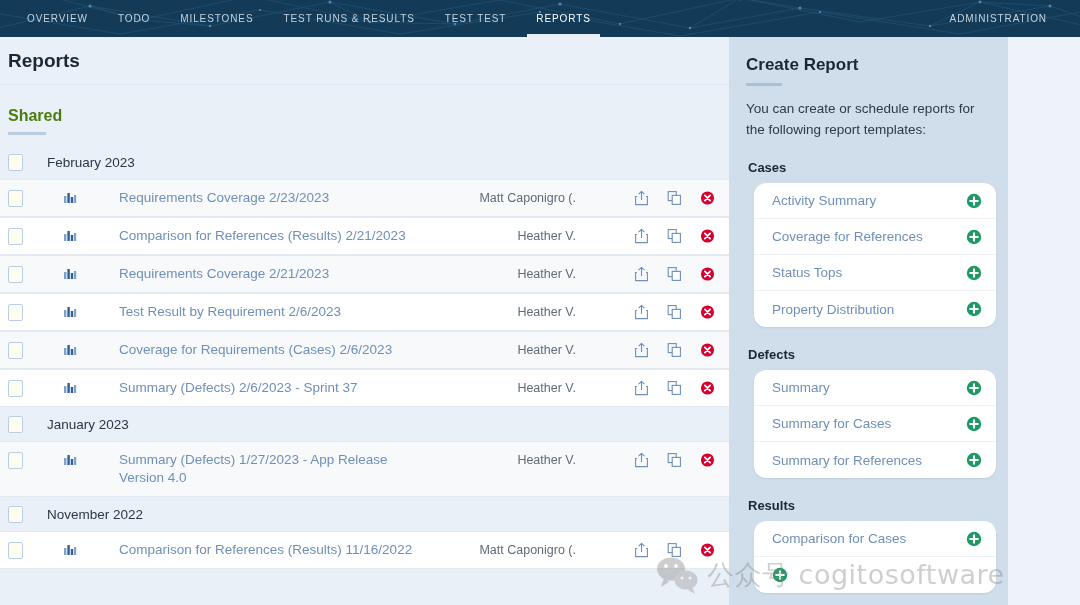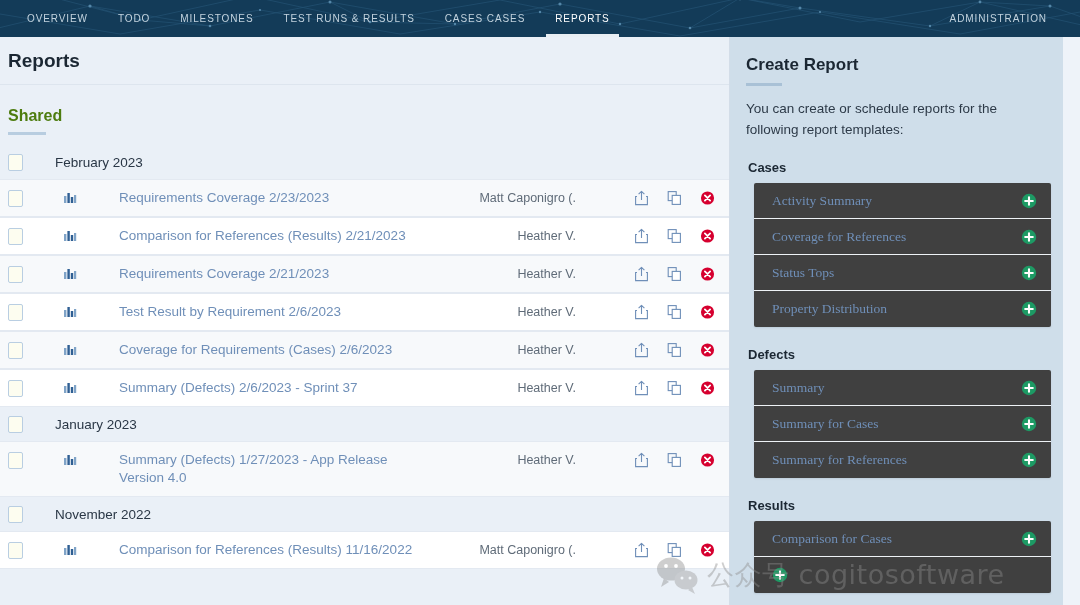--- a/index.html
+++ b/index.html
@@ -73,21 +73,21 @@
   .section-rule { width: 38px; height: 3px; background: #b8cde0; margin-top: 7px; }
 
   .list { margin-top: 10px; }
 
   .group-row {
     display: flex; align-items: center;
     height: 34px;
     padding-left: 8px;
     background: #eaf0f7;
   }
-  .group-label { font-size: 13.5px; color: #2a3746; margin-left: 32px; }
+  .group-label { font-size: 13.5px; color: #2a3746; margin-left: 24px; }
 
   .rep-row {
     display: flex; align-items: flex-start;
     padding: 9px 14px 9px 8px;
     border-top: 1px solid #e3e9f1;
     border-bottom: 1px solid #e3e9f1;
     min-height: 34px;
     background: #ffffff;
     gap: 32px;
   }
@@ -117,38 +117,37 @@
   .rep-owner {
     font-size: 12.5px; color: #5f6b78;
     width: 130px; text-align: right;
     flex: none; line-height: 18px;
   }
   .acts { display: flex; align-items: flex-start; gap: 18px; margin-left: 26px; flex: none; padding-top: 1px; }
   .act { width: 15px; height: 16px; cursor: pointer; }
 
   
   .right {
-    width: 333px;
+    width: 278px;
     background: #cfdeea;
     height: 568px;
     padding: 18px 12px 2px 16px;
     overflow: hidden;
     position: relative;
   }
   .cr-title { font-size: 17px; font-weight: bold; color: #1b2733; }
   .cr-rule { width: 36px; height: 3px; background: #a9c1d6; margin: 8px 0 12px 0; }
   .cr-desc { font-size: 13.5px; color: #2d3a48; line-height: 21px; }
 
   .cat-label { font-size: 13px; font-weight: bold; color: #1b2733; margin: 20px 0 8px 2px; }
   .card {
-    background: #404040;
+    background: #ffffff;
     margin-left: 8px;
-    border-radius: 2px;
+    border-radius: 12px;
     box-shadow: 0 1px 2px rgba(40,60,80,0.10);
-    font-family: Liberation Serif, serif;
   }
   .tmpl-row {
     display: flex; align-items: center;
     height: 36px;
     padding: 0 14px 0 18px;
     border-bottom: 1px solid #eef2f6;
     cursor: pointer;
   }
   .tmpl-row:last-child { border-bottom: none; }
   .tmpl-name { font-size: 13.5px; color: #6f8fb8; flex: 1; }
@@ -215,21 +214,21 @@
         <div class="navitem">
           <span>TODO</span>
         </div>
         <div class="navitem">
           <span>MILESTONES</span>
         </div>
         <div class="navitem">
           <span>TEST RUNS &amp; RESULTS</span>
         </div>
         <div class="navitem">
-          <span>CASES CASES</span>
+          <span>TEST TEST</span>
         </div>
         <div class="navitem active">
           <span>REPORTS</span>
         </div>
       </div>
     <div class="nav-right">
         <div class="navitem">
           <span>ADMINISTRATION</span>
         </div>
       </div>

